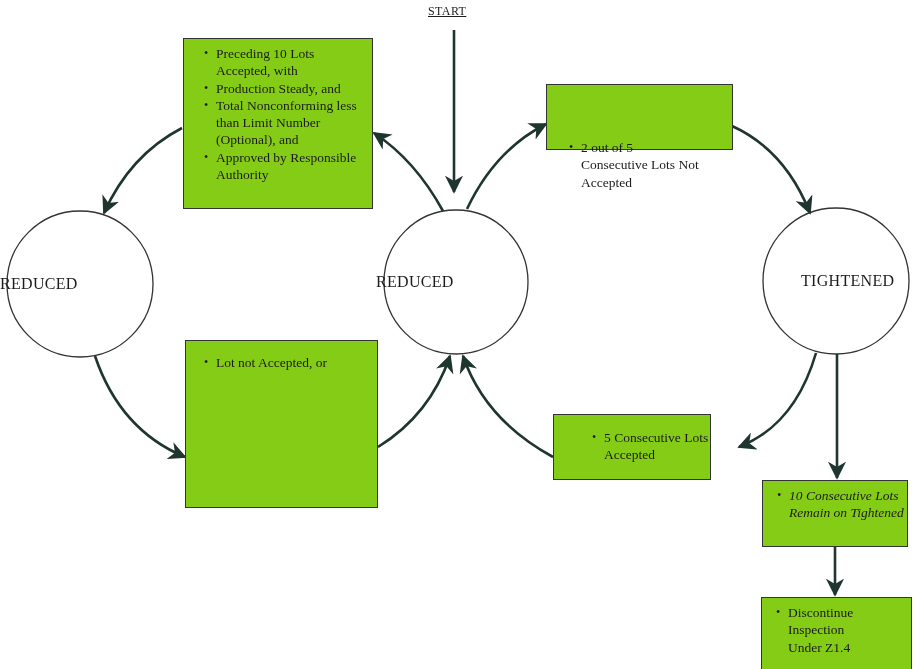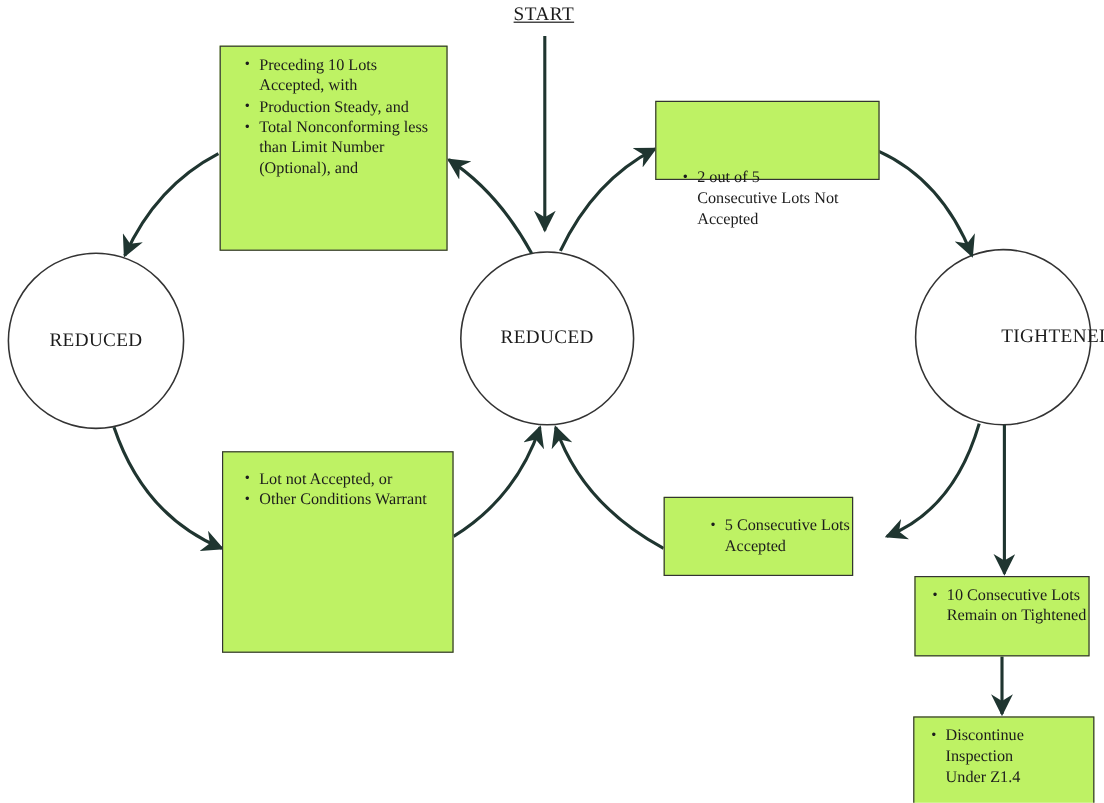--- a/index.html
+++ b/index.html
@@ -1,21 +1,21 @@
 <!DOCTYPE html>
 <html><head>
 <meta charset="utf-8">
 <style>
   html, body { margin:0; padding:0; background:#ffffff; }
   body { width:920px; height:669px; position:relative; overflow:hidden;
          font-family:"Liberation Serif","DejaVu Serif",serif; color:#1c1c1c; }
   #diagram { position:absolute; left:0; top:0; }
-  .state-label { position:absolute; font-size:16px; letter-spacing:0.3px; text-align:center; width:160px; }
-  .start-label { position:absolute; left:428px; top:4px; font-size:16px; text-decoration:underline; letter-spacing:0.4px; }
-  .box { position:absolute; border:1.3px solid #333; background:#bef264; box-sizing:border-box; font-size:13.5px; line-height:17.3px; }
+  .state-label { position:absolute; font-size:16px; letter-spacing:0.3px; text-align:left; width:160px; }
+  .start-label { position:absolute; left:428px; top:4px; font-size:12px; text-decoration:underline; letter-spacing:0.4px; }
+  .box { position:absolute; border:1.3px solid #333; background:#84cc16; box-sizing:border-box; font-size:13.5px; line-height:17.3px; }
   .box ul { list-style:none; margin:0; padding:0; }
   .box li { position:relative; padding-left:12px; }
   .box li::before { content:"•"; position:absolute; left:0; top:0; font-size:12px; }
 </style>
 </head>
 <body>
 
 <svg id="diagram" width="920" height="669" viewBox="0 0 920 669">
   <defs>
     <marker id="ah" viewBox="0 0 10 10" refX="9" refY="5" markerWidth="7" markerHeight="7" orient="auto-start-reverse">
@@ -54,43 +54,43 @@
 
 <div class="state-label" style="left:0px; top:275px;">REDUCED</div>
 <div class="state-label" style="left:376px; top:273px;">REDUCED</div>
 <div class="state-label" style="left:801px; top:272px;">TIGHTENED</div>
 
 <div class="box" style="left:183px; top:38px; width:190px; height:171px; padding:6px 6px 0 20px;">
   <ul>
     <li>Preceding 10 Lots Accepted, with</li>
     <li>Production Steady, and</li>
     <li>Total Nonconforming less than Limit Number (Optional), and</li>
+    <li>Approved by Responsible Authority</li>
   </ul>
 </div>
 
-<div class="box" style="left:185px; top:376px; width:193px; height:168px; padding:13px 6px 0 18px;">
+<div class="box" style="left:185px; top:340px; width:193px; height:168px; padding:13px 6px 0 18px;">
   <ul>
     <li>Lot not Accepted, or</li>
-    <li>Other Conditions Warrant</li>
   </ul>
 </div>
 
 <div class="box" style="left:546px; top:84px; width:187px; height:66px; padding:6px 6px 0 22px;">
   <ul>
     <li style="width:120px;margin-top:48px;">2 out of 5 Consecutive Lots Not Accepted</li>
   </ul>
 </div>
 
 <div class="box" style="left:553px; top:414px; width:158px; height:66px; padding:14px 6px 0 38px;">
   <ul>
     <li style="width:110px;">5 Consecutive Lots Accepted</li>
   </ul>
 </div>
 
-<div class="box" style="left:762px; top:480px; width:146px; height:67px; padding:6px 16px 0 14px;">
+<div class="box" style="left:762px; top:480px; width:146px; height:67px; padding:6px 16px 0 14px;font-style:italic;">
   <ul>
     <li style="width:122px;">10 Consecutive Lots Remain on Tightened</li>
   </ul>
 </div>
 
 <div class="box" style="left:761px; top:597px; width:151px; height:80px; padding:6px 4px 0 14px;">
   <ul>
     <li style="width:92px;">Discontinue Inspection Under Z1.4</li>
   </ul>
 </div>

